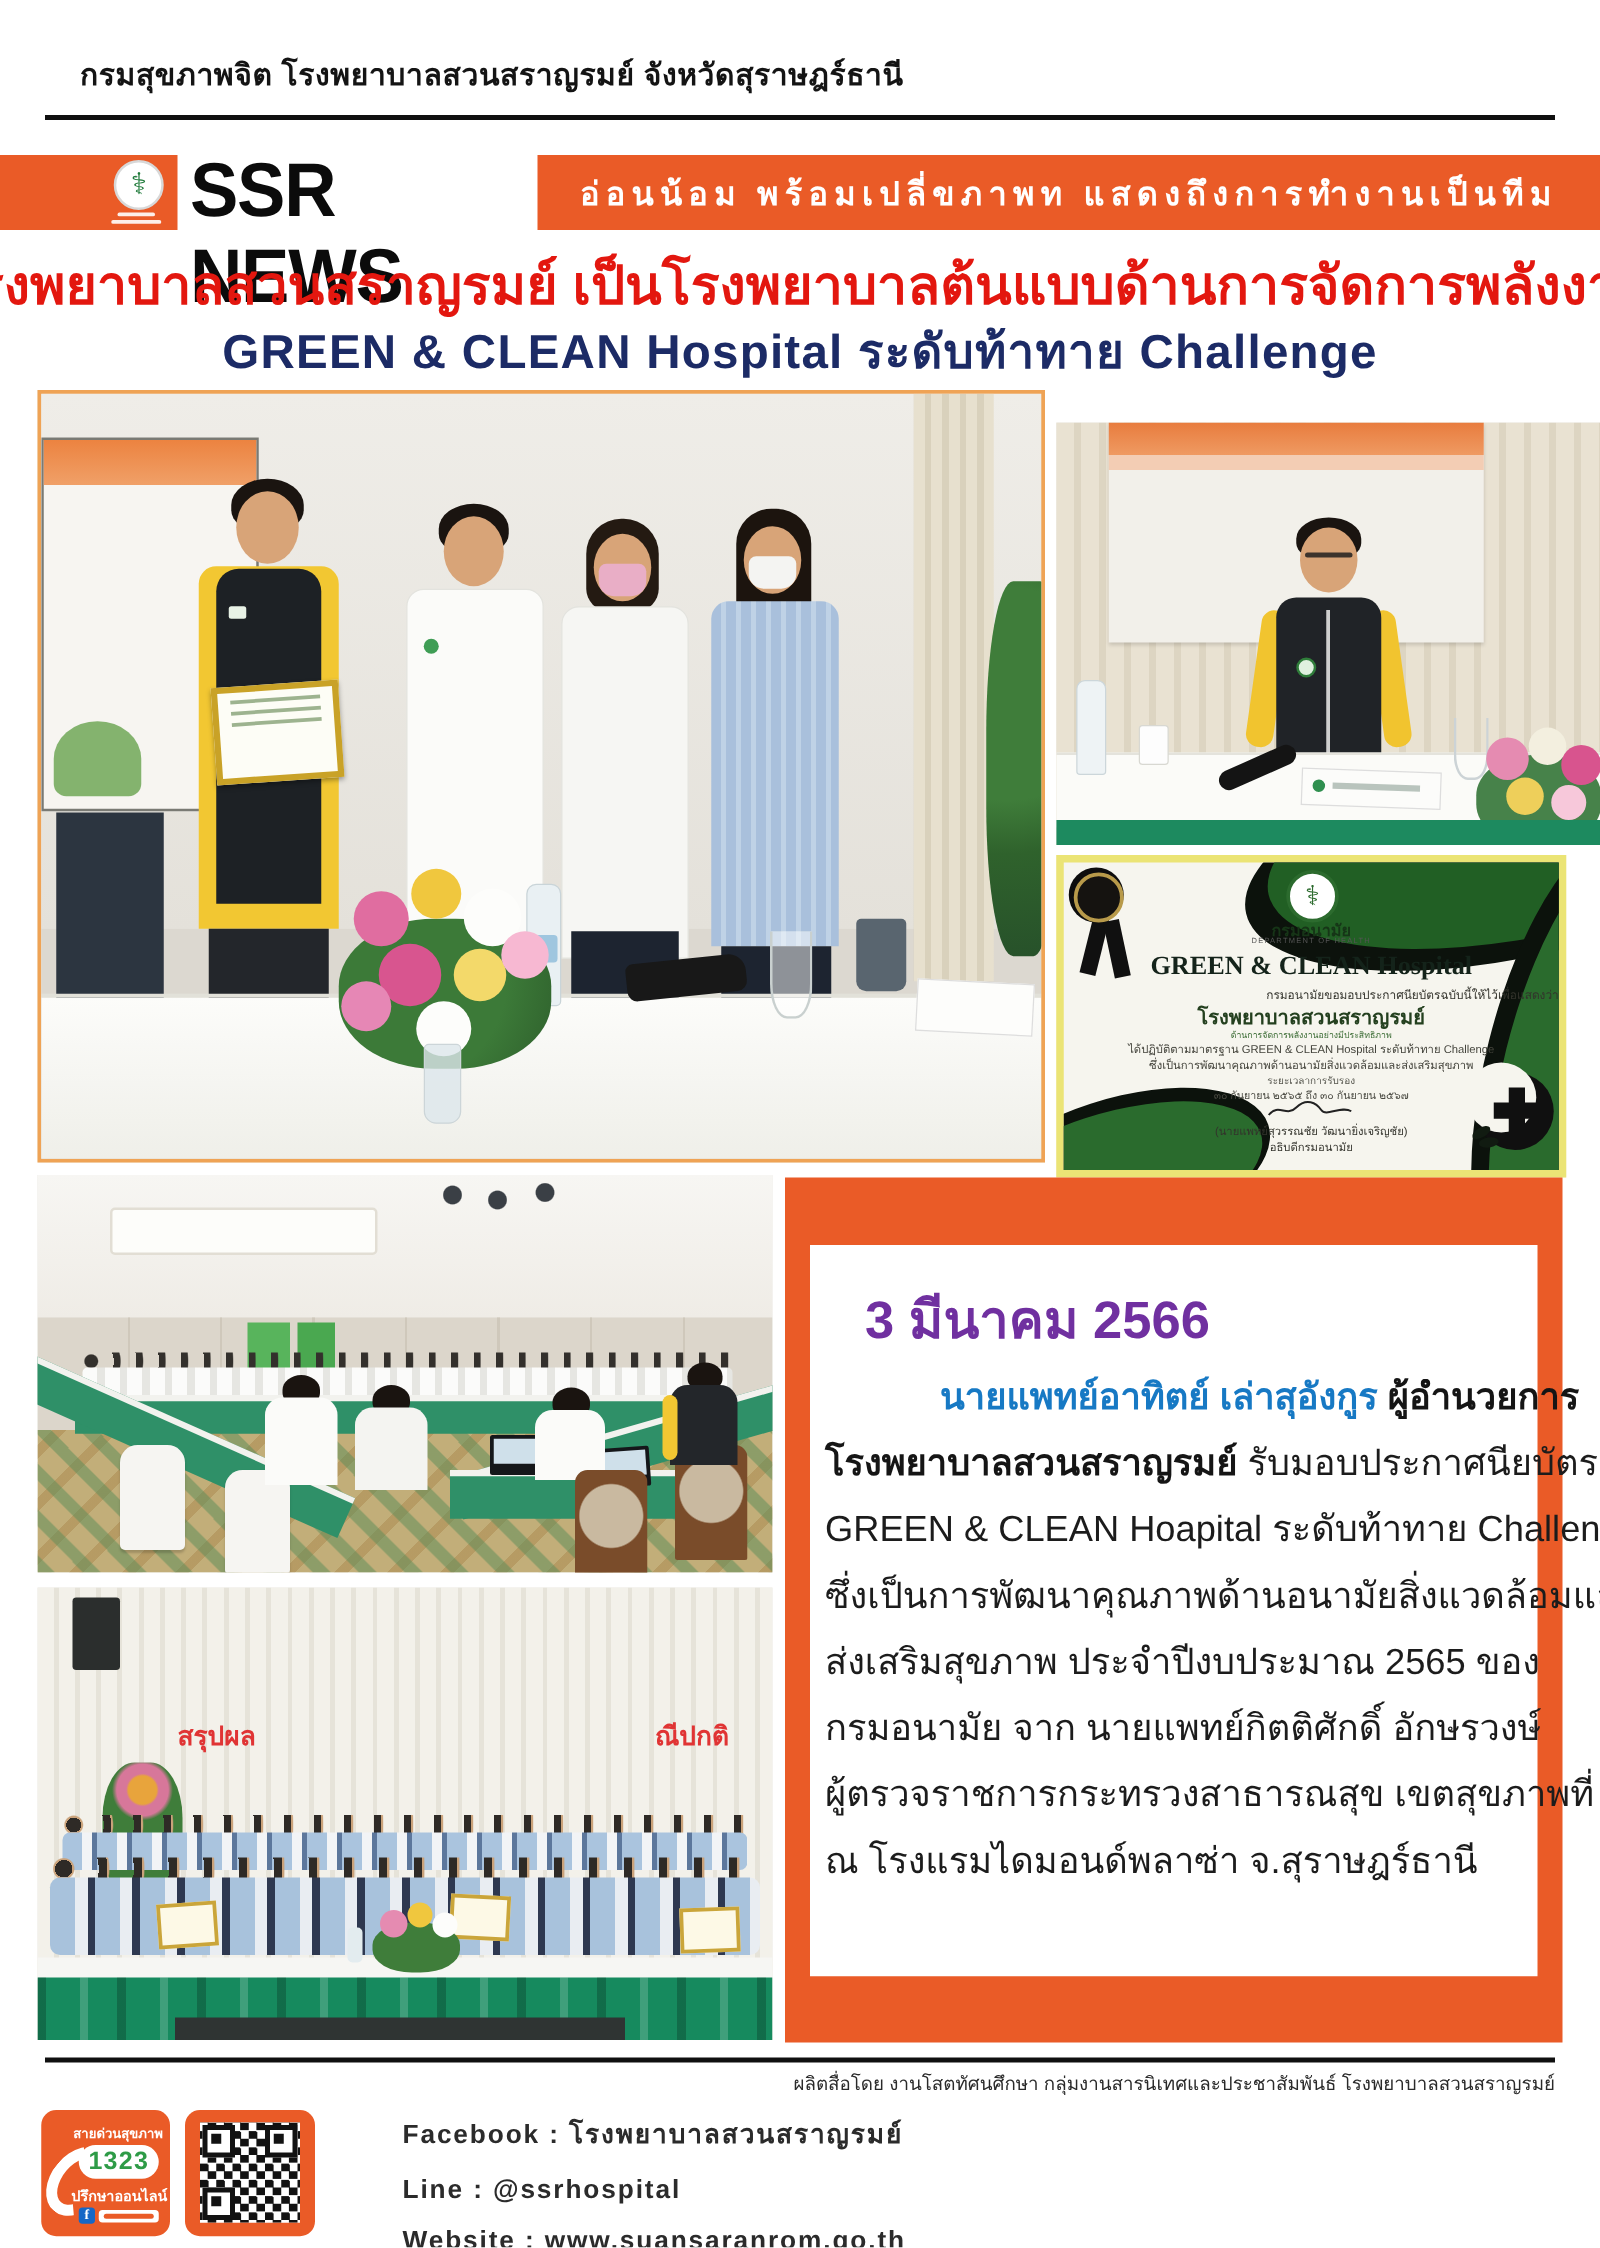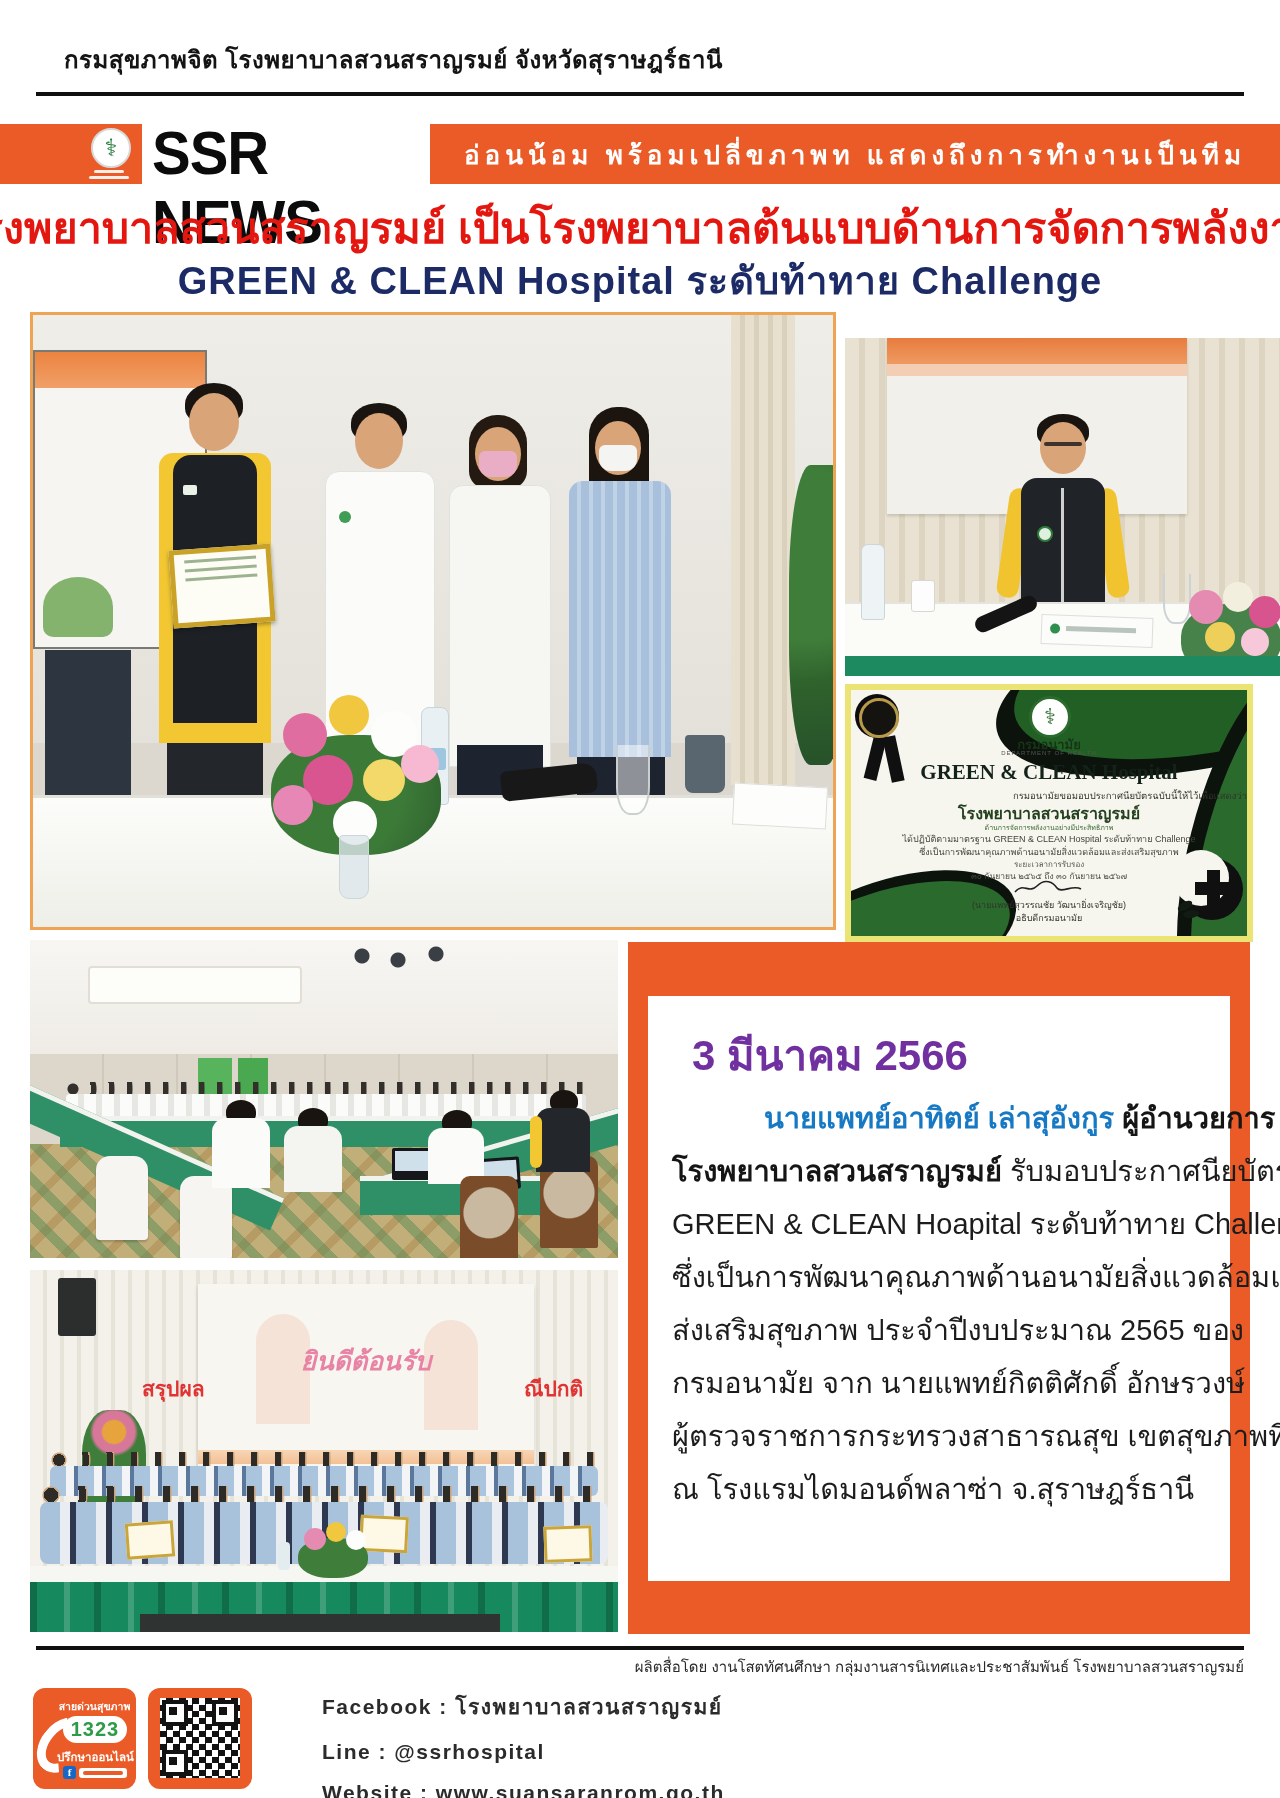--- a/index.html
+++ b/index.html
@@ -145,21 +145,21 @@
   .dept-disc{position:absolute;left:0;top:0;width:62px;height:62px;border-radius:50%;background:#101010;}
   .dept-cut{position:absolute;left:-8px;top:-8px;width:56px;height:56px;border-radius:50%;background:#f6f5ee;}
   .dept-plus-v{position:absolute;left:26px;top:12px;width:13px;height:37px;background:#101010;}
   .dept-plus-h{position:absolute;left:14px;top:24px;width:37px;height:13px;background:#101010;}
   .dept-leaf{position:absolute;width:16px;height:8px;border-radius:50%;background:#111b11;}
 
   
   .art-box{left:628px;top:942px;width:622px;height:692px;background:#ea5b27;}
   .art-inner{position:absolute;left:20px;top:54px;width:582px;height:585px;background:#fff;}
   .art-date{position:absolute;left:44px;top:26px;font-size:42px;font-weight:800;color:#7030a0;}
-  .art-p{position:absolute;left:12px;right:8px;top:96px;font-size:29px;line-height:53px;color:#1c1c1c;margin-left:12px;}
+  .art-p{position:absolute;left:12px;right:8px;top:96px;font-size:29px;line-height:53px;color:#1c1c1c;}
   .art-line{white-space:nowrap;}
   .ind{display:inline-block;width:92px;}
   .b-blue{color:#1779c4;font-weight:800;}
   .b-dark{color:#151515;font-weight:800;}
 
   
   .credit{right:36px;top:1655px;font-size:15px;color:#2a2a2a;text-align:right;}
   .hotline{left:33px;top:1688px;width:103px;height:101px;background:#ea5b27;border-radius:12px;}
   .hl-arc{position:absolute;left:8px;top:26px;width:26px;height:44px;border:9px solid #fff;border-radius:50%;
           border-right-color:transparent;border-top-color:transparent;transform:rotate(40deg);}
@@ -382,26 +382,20 @@
     <div class="cf-wood" style="left:430px;top:236px;"></div>
     <div class="cf-wood" style="left:510px;top:216px;"></div>
     <div class="hair" style="left:520px;top:150px;width:28px;height:22px;"></div>
     <div class="torso" style="left:506px;top:168px;width:54px;height:64px;background:#23262a;"></div>
     <div class="abs" style="left:500px;top:176px;width:12px;height:52px;background:#f2c732;border-radius:6px;"></div>
   </div>
 
   <div class="photo ph-group">
     <div class="abs gp-curtain"></div>
     <div class="abs gp-speaker"></div>
-    <div class="abs gp-screen">
-      <div class="gp-fig" style="left:58px;top:30px;"></div>
-      <div class="gp-fig" style="left:226px;top:36px;"></div>
-      <div class="gp-band"></div>
-      <div class="gp-txt-pink">ยินดีต้อนรับ</div>
-    </div>
     <div class="gp-txt-red abs" style="left:112px;">สรุปผล</div>
     <div class="gp-txt-red abs" style="left:494px;text-align:right;">ณีปกติ</div>
     <div class="abs gp-plant"></div>
     <div class="abs gp-crowd-h1"></div>
     <div class="abs gp-crowd-b1"></div>
     <div class="abs gp-crowd-h2"></div>
     <div class="abs gp-crowd-b2"></div>
     <div class="gp-cert" style="left:96px;top:252px;transform:rotate(-4deg);"></div>
     <div class="gp-cert" style="left:330px;top:246px;transform:rotate(3deg);"></div>
     <div class="gp-cert" style="left:514px;top:256px;transform:rotate(-2deg);"></div>

